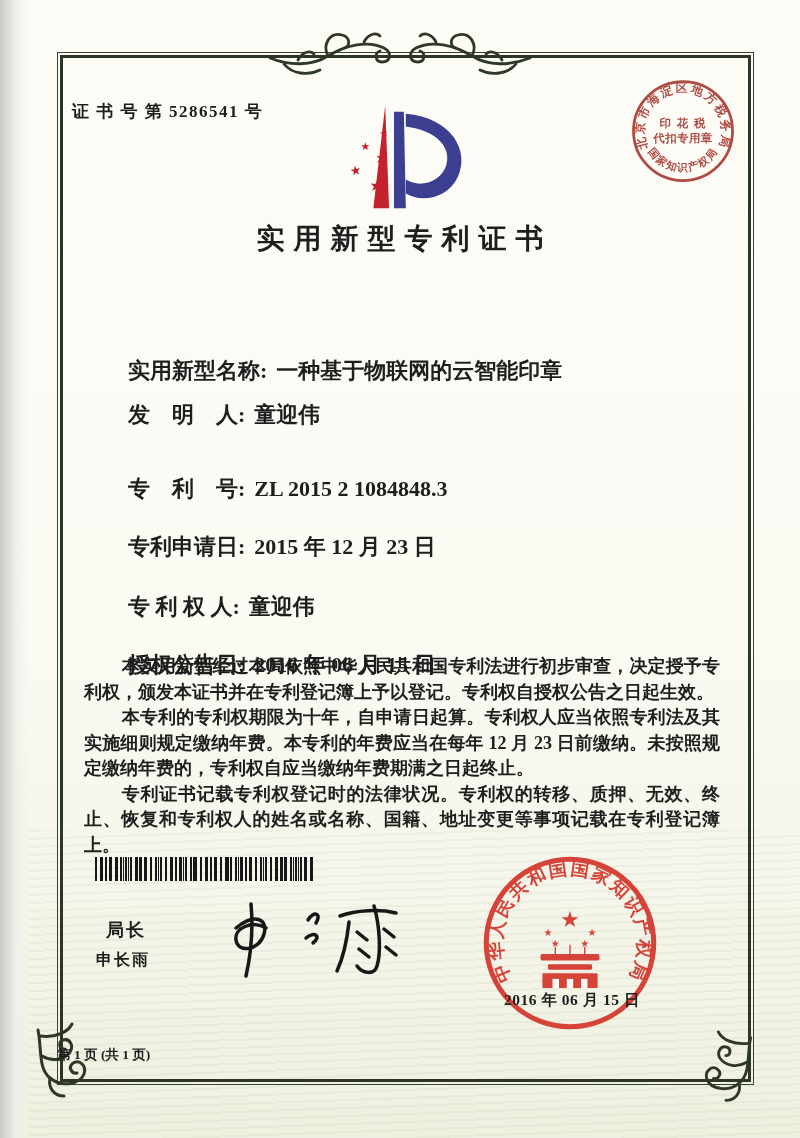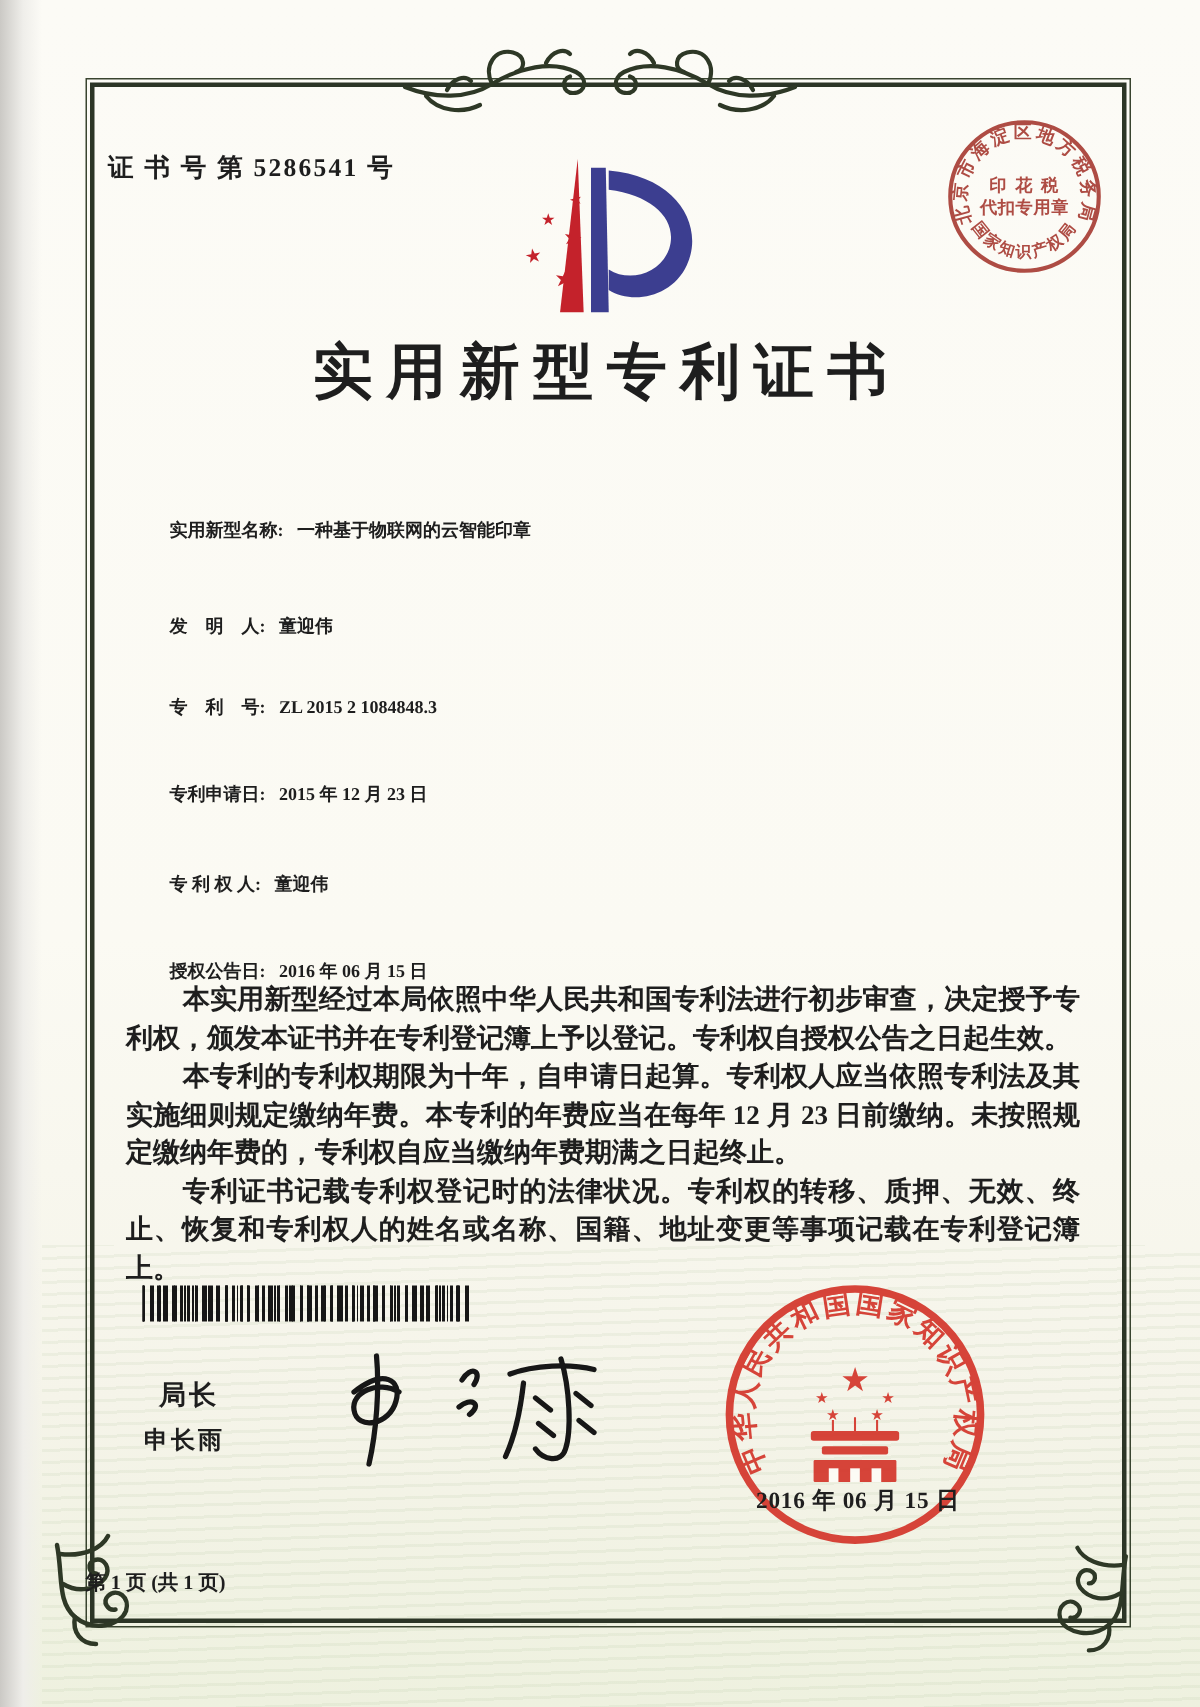--- a/index.html
+++ b/index.html
@@ -30,27 +30,27 @@
     content:'';position:absolute;inset:2px;border:3px solid #2c3526;
   }
   .cert-no{
     position:absolute;left:72px;top:100px;
     font-size:17px;font-weight:700;letter-spacing:1.5px;white-space:pre;
   }
   .logo{position:absolute;left:316px;top:98px;width:158px;height:118px;}
   .tax-stamp{position:absolute;left:628px;top:76px;width:110px;height:110px;opacity:.9;}
   .title{
     position:absolute;left:57px;top:220px;width:695px;text-align:center;
-    font-size:40px;font-weight:800;letter-spacing:9px;white-space:pre;
+    font-size:28px;font-weight:800;letter-spacing:9px;white-space:pre;
   }
   .fields{position:absolute;left:95px;top:330px;width:580px;}
-  .field-row{position:absolute;left:0;font-size:12px;white-space:pre;}
+  .field-row{position:absolute;left:0;font-size:22px;white-space:pre;}
   .field-row .lbl{font-weight:700;}
   .field-row .val{font-weight:600;margin-left:9px;}
-  .r0{top:0;} .r1{top:64px;} .r2{top:118px;} .r3{top:176px;} .r4{top:236px;text-align:right;} .r5{top:294px;}
+  .r0{top:0;} .r1{top:44px;} .r2{top:118px;} .r3{top:176px;} .r4{top:236px;text-align:right;} .r5{top:294px;}
   .paragraphs{position:absolute;left:84px;top:654px;width:636px;}
   .paragraphs p{
     margin:0;font-size:18px;line-height:25.5px;font-weight:600;
     text-indent:2.1em;text-align:justify;
   }
   .barcode{
     position:absolute;left:95px;top:857px;width:218px;height:24px;
     background-image:
       repeating-linear-gradient(90deg,#161616 0 2px,rgba(0,0,0,0) 2px 5px),
       repeating-linear-gradient(90deg,#161616 0 1px,rgba(0,0,0,0) 1px 7px),

